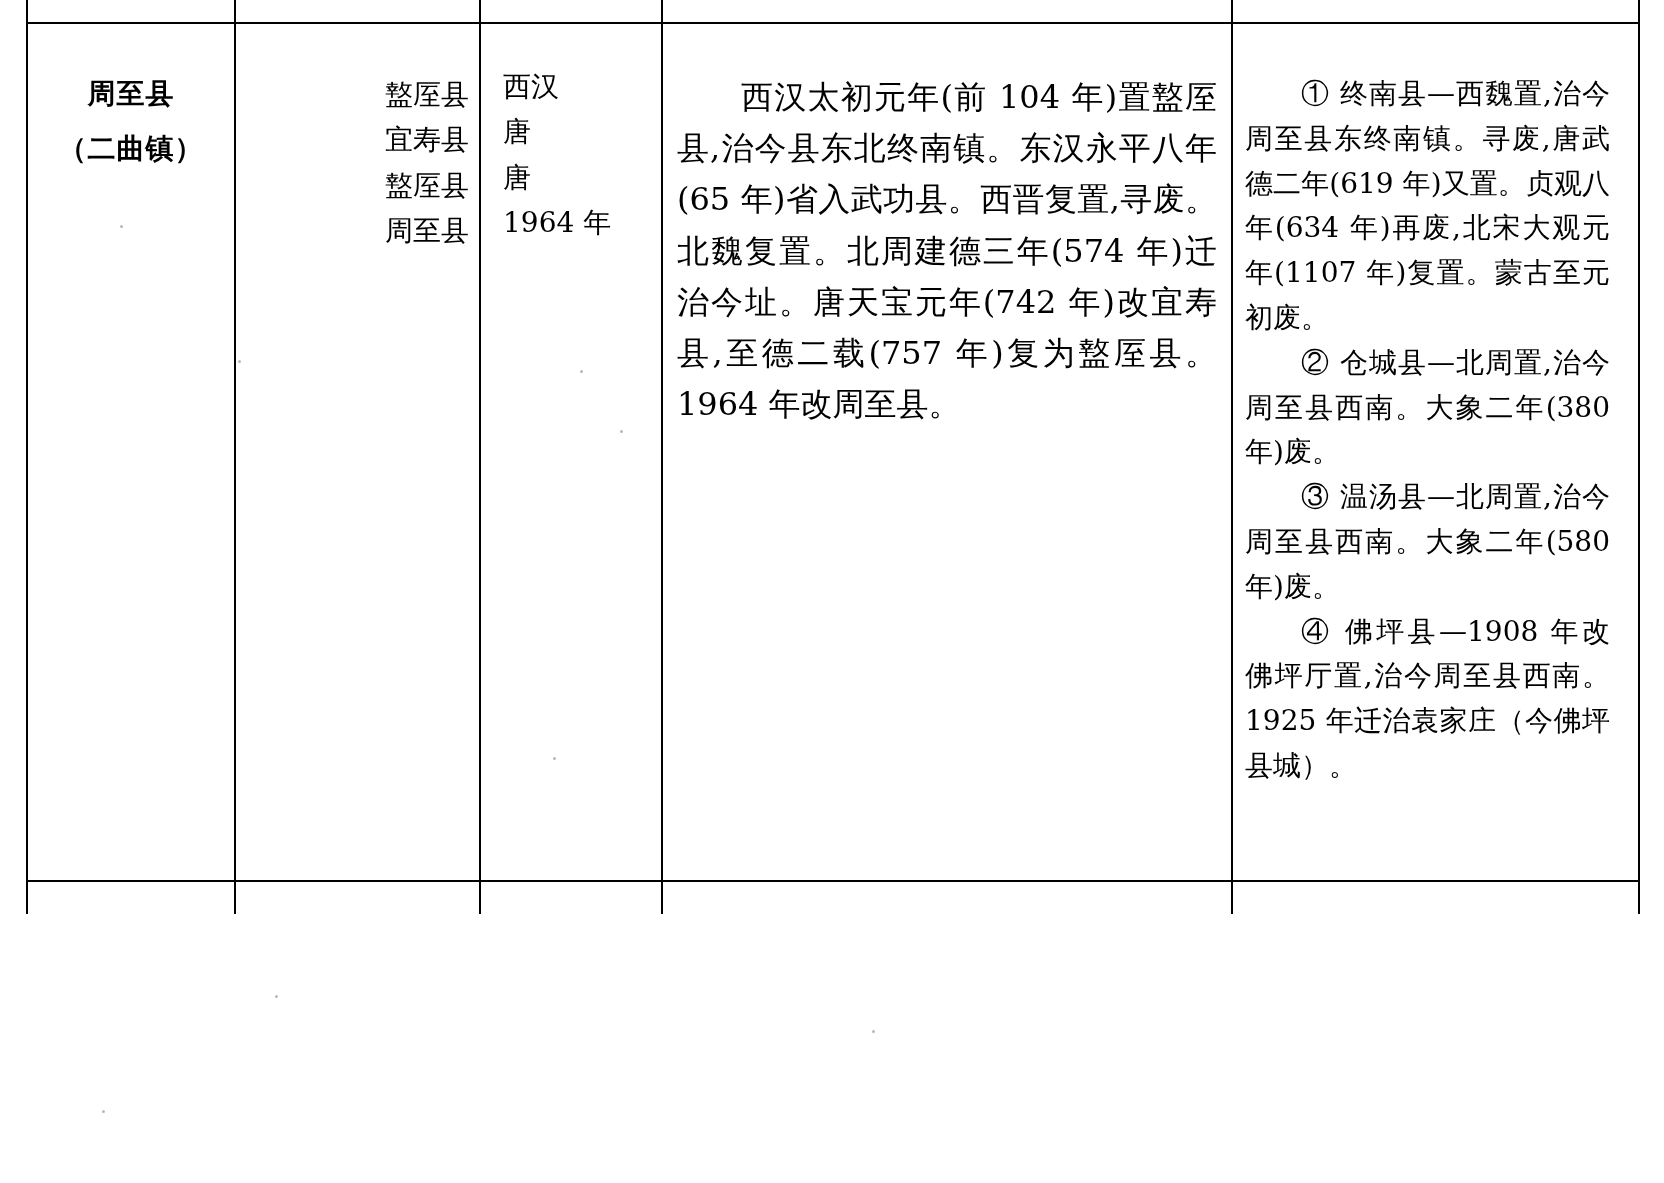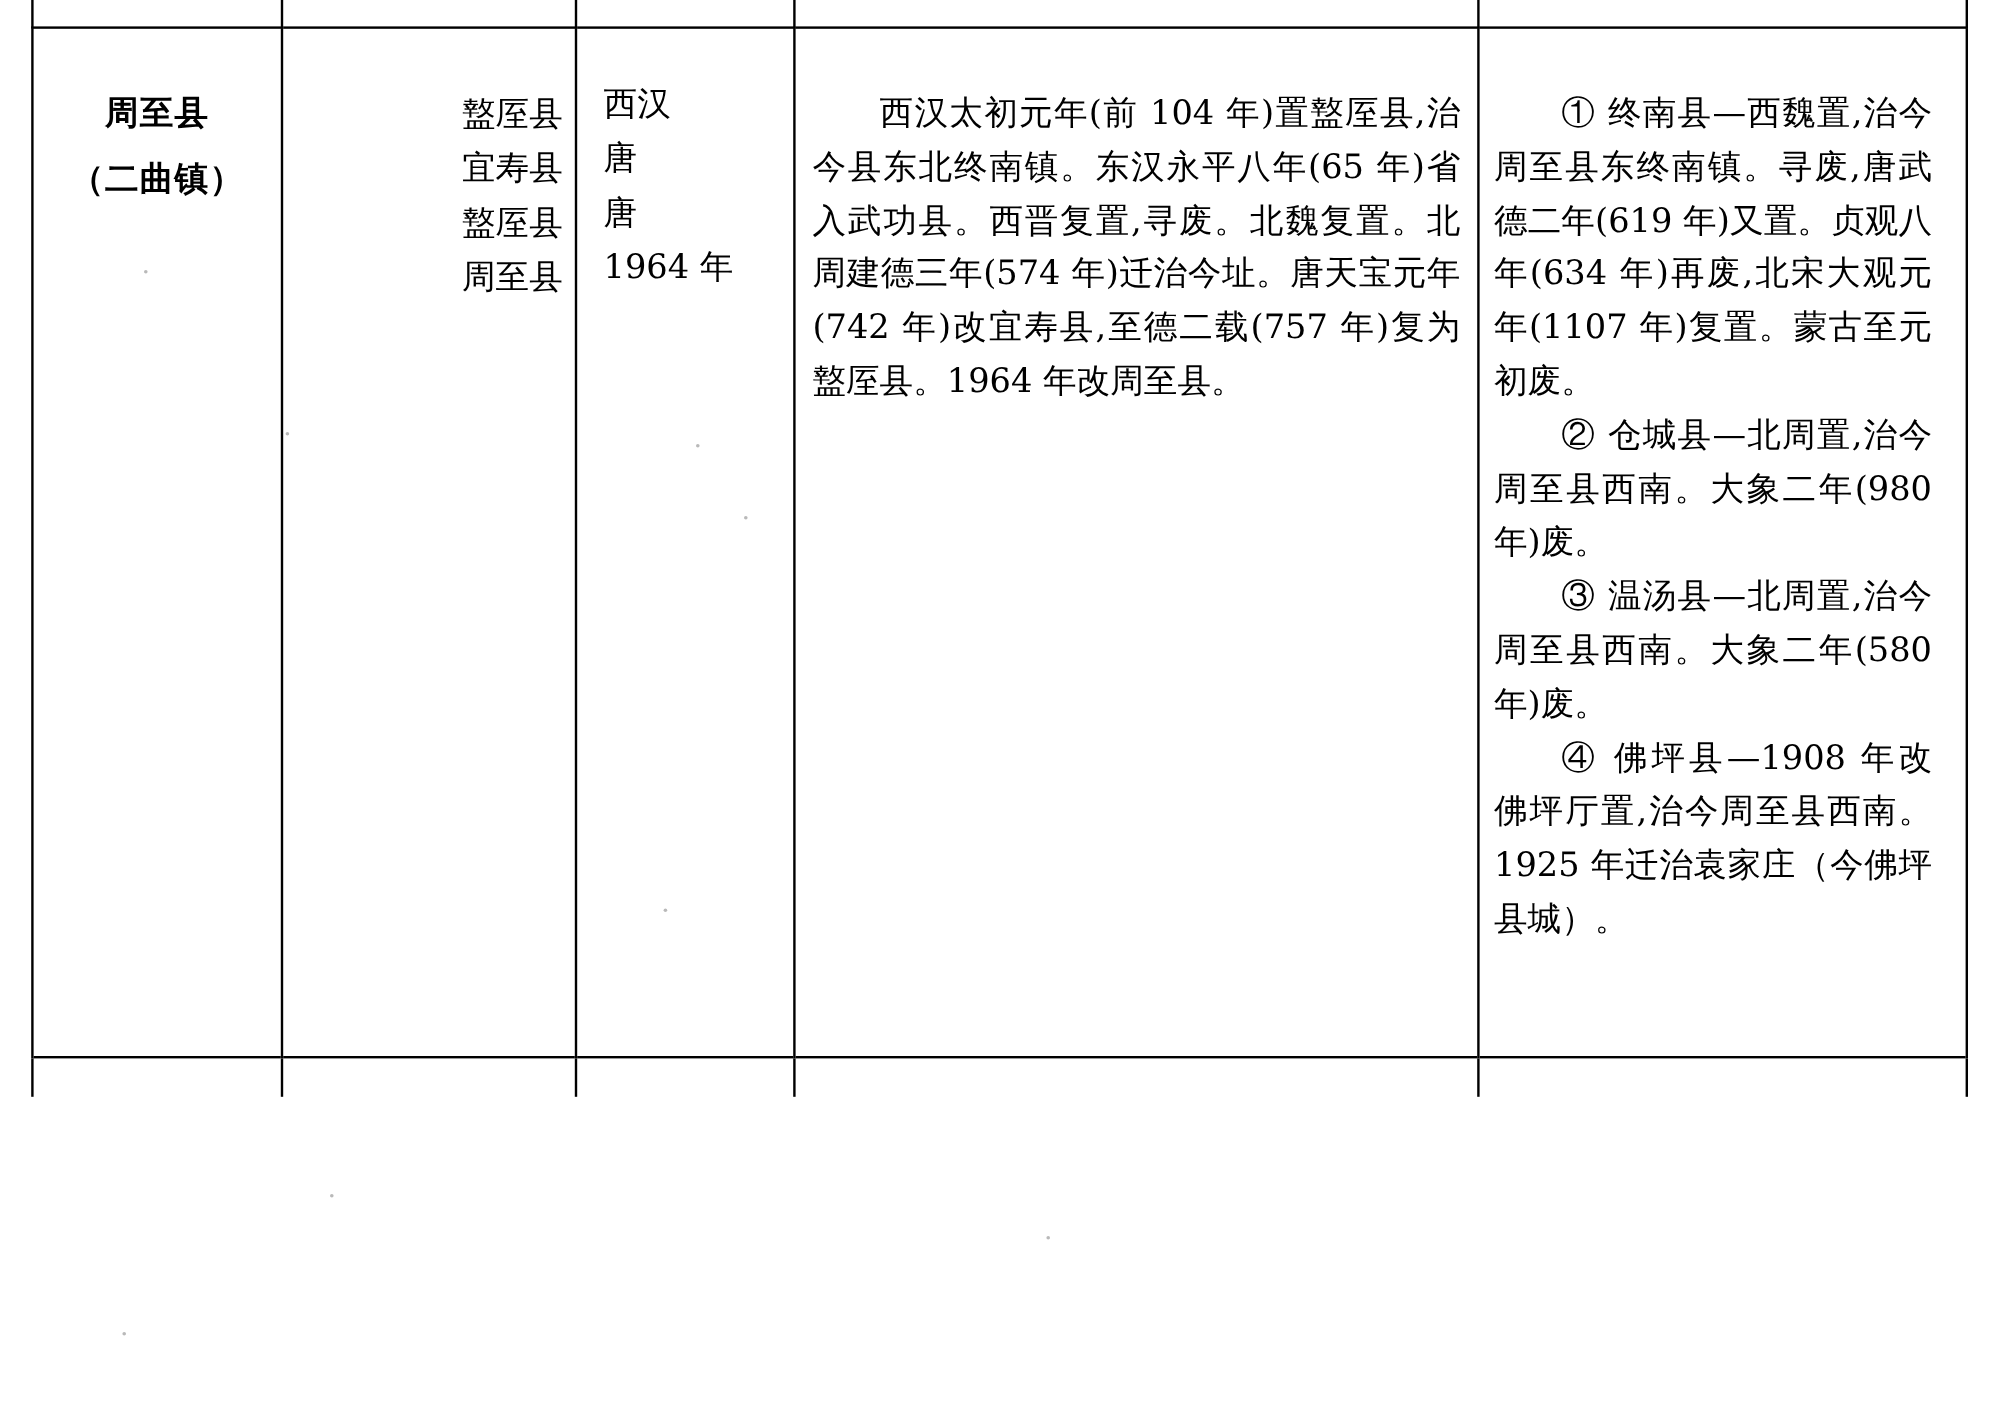--- a/index.html
+++ b/index.html
@@ -104,21 +104,21 @@
     padding-top: 40px;
     padding-left: 22px;
     font-size: 28px;
     line-height: 1.62;
   }
   .col-periods div { white-space: nowrap; }
 
   
   .col-note {
     padding: 48px 14px 10px 14px;
-    font-size: 28px;
+    font-size: 32px;
     line-height: 1.60;
     text-align: justify;
     text-justify: inter-ideograph;
   }
   .col-note p {
     margin: 0;
     text-indent: 2em;
   }
 
   
@@ -194,21 +194,21 @@
 
           <td>
             <div class="cell-inner col-note">
               <p>西汉太初元年(前 104 年)置盩厔县,治今县东北终南镇。东汉永平八年(65 年)省入武功县。西晋复置,寻废。北魏复置。北周建德三年(574 年)迁治今址。唐天宝元年(742 年)改宜寿县,至德二载(757 年)复为盩厔县。1964 年改周至县。</p>
             </div>
           </td>
 
           <td>
             <div class="cell-inner col-extra">
               <p>① 终南县—西魏置,治今周至县东终南镇。寻废,唐武德二年(619 年)又置。贞观八年(634 年)再废,北宋大观元年(1107 年)复置。蒙古至元初废。</p>
-              <p>② 仓城县—北周置,治今周至县西南。大象二年(980 年)废。</p>
+              <p>② 仓城县—北周置,治今周至县西南。大象二年(380 年)废。</p>
               <p>③ 温汤县—北周置,治今周至县西南。大象二年(580 年)废。</p>
               <p>④ 佛坪县—1908 年改佛坪厅置,治今周至县西南。1925 年迁治袁家庄（今佛坪县城）。</p>
             </div>
           </td>
         </tr>
 
         <tr class="bottom-strip">
           <td></td>
           <td></td>
           <td></td>

